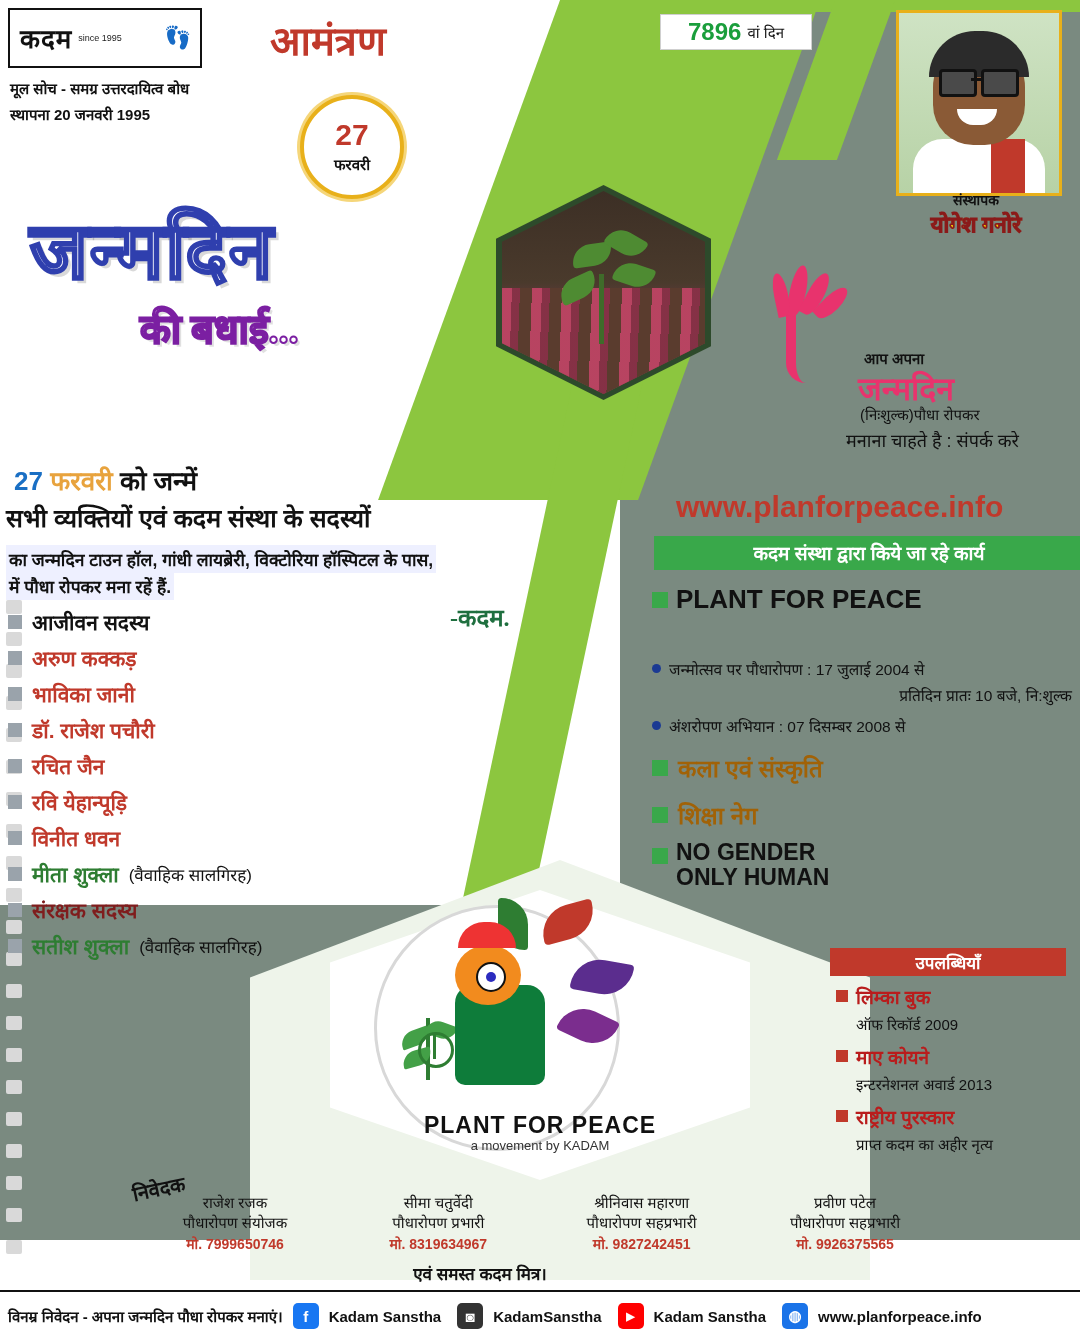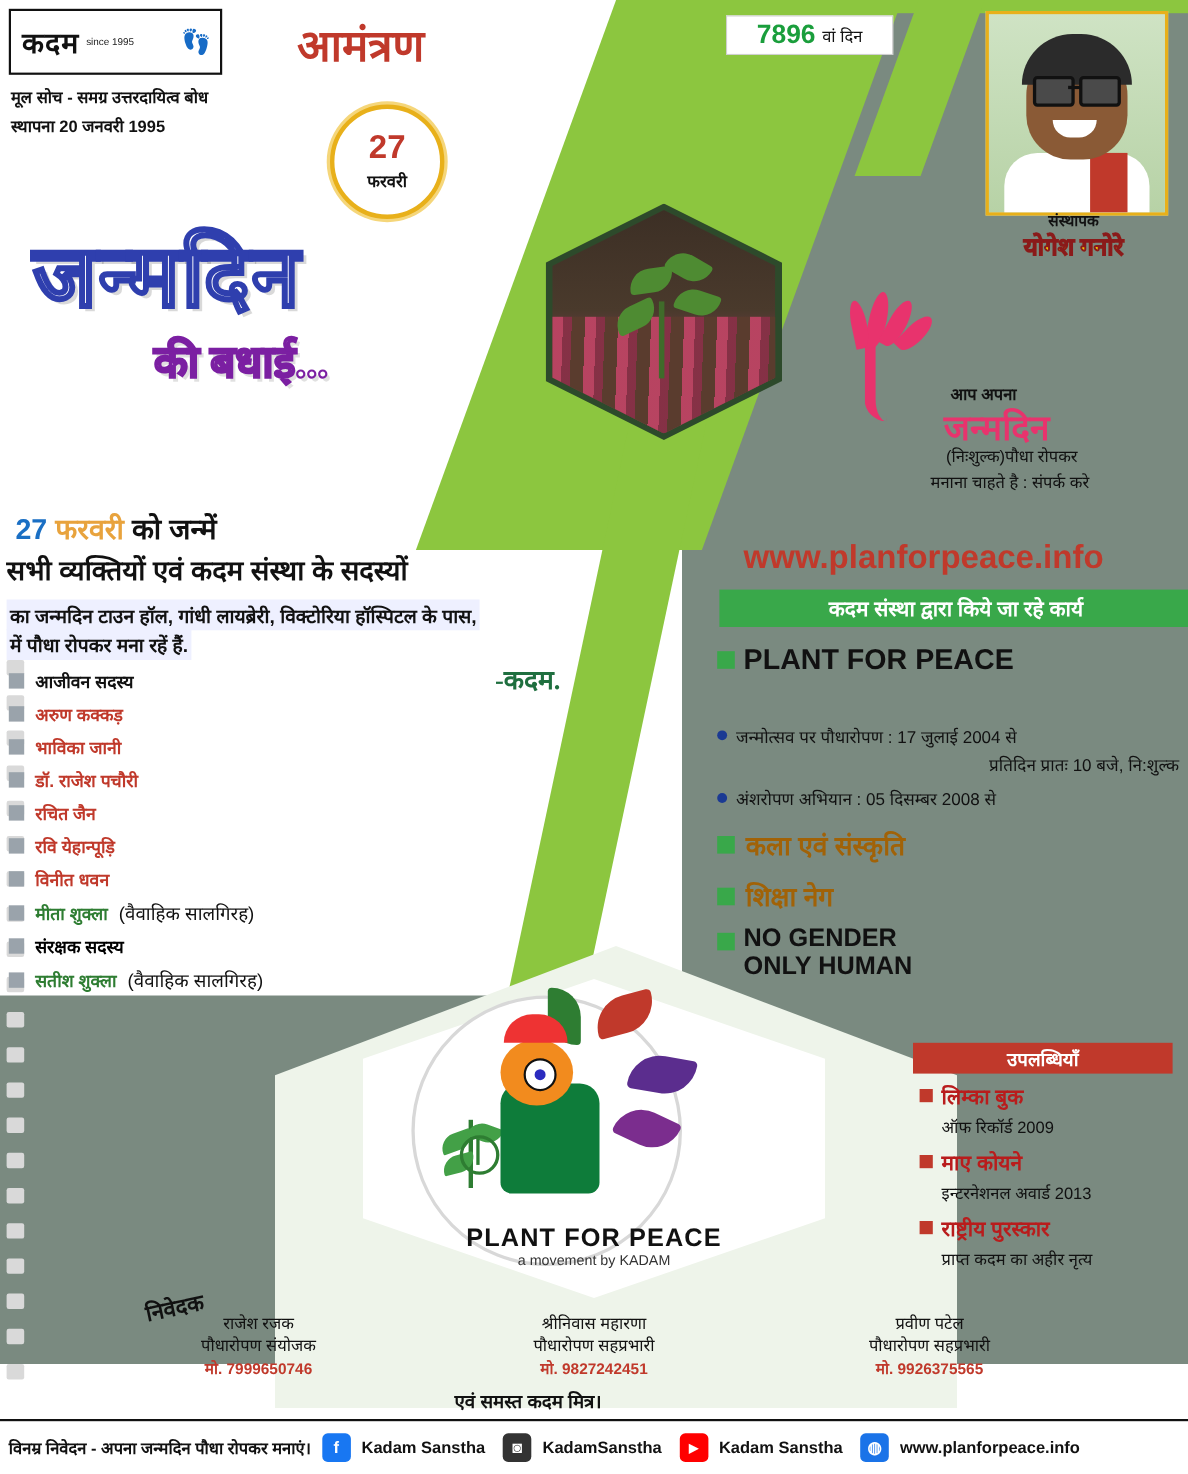--- a/index.html
+++ b/index.html
@@ -133,21 +133,21 @@
   .hex-stem{position:absolute;left:48%;bottom:50px;width:5px;height:70px;background:#3f6b2a;}
   .hex-leaf{position:absolute;width:40px;height:22px;background:#4e8b32;border-radius:22px 4px 22px 4px;}
 
   
   .pinkflower{position:absolute;left:760px;top:265px;width:110px;height:120px;}
   .pf-stem{position:absolute;left:26px;top:40px;width:10px;height:78px;border-left:10px solid #e8336d;border-radius:0 0 0 40px;}
   .pf-petal{position:absolute;background:#e8336d;border-radius:50% 50% 50% 0;}
   .aapapna{position:absolute;left:864px;top:348px;font-size:15px;font-weight:bold;color:#111;}
   .janm2{position:absolute;left:858px;top:366px;font-size:32px;font-weight:bold;color:#e8336d;font-family:"Liberation Serif",serif;}
   .nishulk{position:absolute;left:860px;top:404px;font-size:15px;color:#111;}
-  .manana{position:absolute;left:846px;top:428px;font-size:15px;color:#111;}
+  .manana{position:absolute;left:846px;top:428px;font-size:18px;color:#111;}
   .website{position:absolute;left:676px;top:490px;font-size:30px;font-weight:bold;color:#c0392b;}
 
   
   .greenband{
     position:absolute;left:642px;top:536px;width:430px;height:34px;background:#39a84a;
     display:flex;align-items:center;justify-content:center;color:#fff;font-size:19px;font-weight:bold;margin-left:12px;
   }
   .pfp-title{position:absolute;left:676px;top:584px;font-size:26px;font-weight:bold;color:#111;}
   .sq{position:absolute;width:16px;height:16px;background:#39a84a;}
   .bullets{position:absolute;left:652px;top:620px;width:420px;color:#111;}
@@ -162,21 +162,21 @@
   .ltxt1{position:absolute;left:14px;top:462px;font-size:26px;font-weight:bold;}
   .ltxt1 .d{color:#1a6fc4;} .ltxt1 .m{color:#e8a33d;} .ltxt1 .k{color:#111;}
   .ltxt2{position:absolute;left:6px;top:500px;font-size:25px;font-weight:bold;color:#111;}
   .ltxt3{position:absolute;left:6px;top:545px;font-size:17.5px;font-weight:bold;color:#111;background:#eef0ff;padding:2px 3px;}
   .ltxt4{position:absolute;left:6px;top:572px;font-size:17.5px;font-weight:bold;color:#111;background:#eef0ff;padding:2px 3px;}
   .kadam-sign{position:absolute;left:450px;top:600px;font-size:24px;font-weight:bold;color:#1f6f3f;font-family:"Liberation Serif",serif;}
 
   .namelist{position:absolute;left:8px;top:608px;width:420px;}
   .nrow{display:flex;align-items:center;gap:10px;margin-bottom:8px;}
   .nsq{width:14px;height:14px;background:#9aa3ab;flex:none;}
-  .nname{font-size:16px;font-weight:bold;}
+  .nname{font-size:21px;font-weight:bold;}
   .nsmall{font-size:17px;font-weight:normal;color:#111;}
 
   
   .ach-head{position:absolute;left:830px;top:948px;width:236px;height:28px;background:#c0392b;
     color:#fff;font-size:17px;font-weight:bold;display:flex;align-items:center;justify-content:center;}
   .ach{position:absolute;left:836px;top:984px;width:236px;}
   .arow{display:flex;gap:8px;margin-bottom:4px;}
   .asq{width:12px;height:12px;background:#c0392b;margin-top:6px;flex:none;}
   .atitle{font-size:19px;font-weight:bold;color:#b91c1c;}
   .asub{font-size:15px;color:#111;margin:0 0 10px 20px;}
@@ -339,21 +339,21 @@
 
   <div class="bullets">
     <div style="height:38px;"></div>
     <div class="bl">
         <span class="dot"></span>
       <span>जन्मोत्सव पर पौधारोपण : 17 जुलाई 2004 से</span>
       </div>
     <div class="sub-right">प्रतिदिन प्रातः 10 बजे, नि:शुल्क</div>
     <div class="bl">
         <span class="dot"></span>
-      <span>अंशरोपण अभियान    : 05 दिसम्बर 2008 से</span>
+      <span>अंशरोपण अभियान    : 07 दिसम्बर 2008 से</span>
       </div>
 
     <div class="cat">
       <span class="sq" style="position:relative;"></span>
       <span class="lbl">कला एवं संस्कृति</span>
     </div>
     <div class="cat">
       <span class="sq" style="position:relative;"></span>
       <span class="lbl">शिक्षा नेग</span>
     </div>
@@ -404,21 +404,21 @@
         <span class="nsq"></span>
       <span class="nname" style="color:#c0392b">विनीत धवन</span>
       </div>
     <div class="nrow">
         <span class="nsq"></span>
       <span class="nname" style="color:#2e7d32">मीता शुक्ला</span>
       <span class="nsmall">(वैवाहिक सालगिरह)</span>
       </div>
     <div class="nrow">
         <span class="nsq"></span>
-      <span class="nname" style="color:#000000">संरक्षक सदस्य</span>
+      <span class="nname" style="color:#7f1d1d">संरक्षक सदस्य</span>
       </div>
     <div class="nrow">
         <span class="nsq"></span>
       <span class="nname" style="color:#2e7d32">सतीश शुक्ला</span>
       <span class="nsmall">(वैवाहिक सालगिरह)</span>
       </div>
   </div>
 
   <div class="ach-head">उपलब्धियाँ</div>
   <div class="ach">
@@ -462,20 +462,25 @@
 
   <div class="nivedak">निवेदक</div>
 
   <div class="contacts">
     <div class="cperson">
       <div class="cname">राजेश रजक</div>
       <div class="crole">पौधारोपण संयोजक</div>
       <div class="cmob">मो. 7999650746</div>
     </div>
     <div class="cperson">
+      <div class="cname">सीमा चतुर्वेदी</div>
+      <div class="crole">पौधारोपण प्रभारी</div>
+      <div class="cmob">मो. 8319634967</div>
+    </div>
+    <div class="cperson">
       <div class="cname">श्रीनिवास महारणा</div>
       <div class="crole">पौधारोपण सहप्रभारी</div>
       <div class="cmob">मो. 9827242451</div>
     </div>
     <div class="cperson">
       <div class="cname">प्रवीण पटेल</div>
       <div class="crole">पौधारोपण सहप्रभारी</div>
       <div class="cmob">मो. 9926375565</div>
     </div>
   </div>

